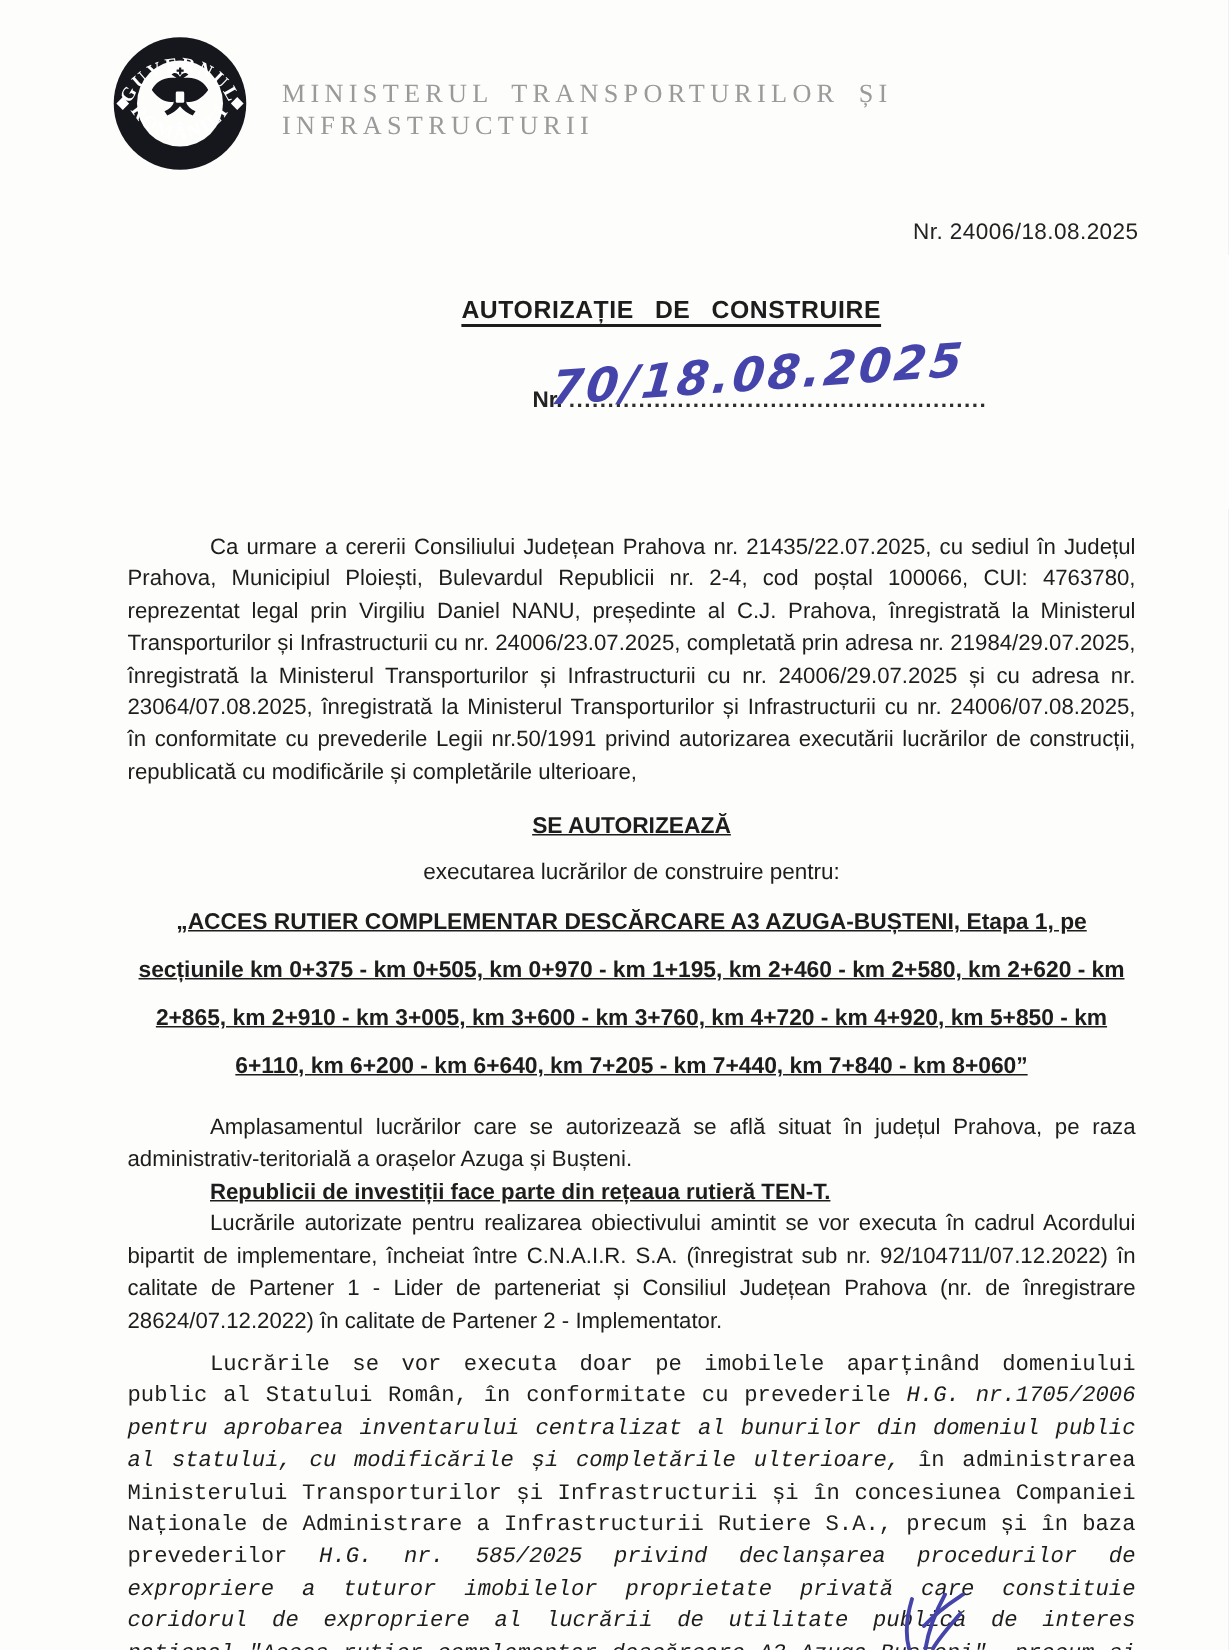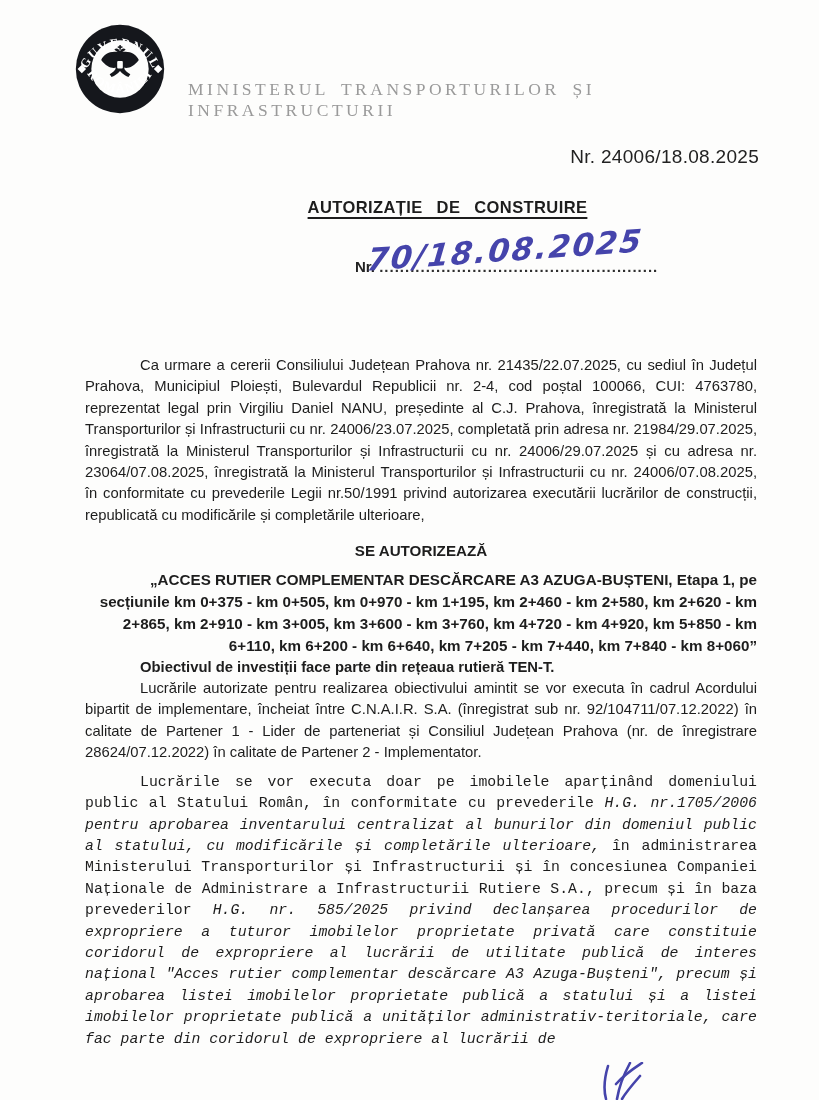--- a/index.html
+++ b/index.html
@@ -11,25 +11,25 @@
     overflow:hidden;
     font-family:"Liberation Sans","DejaVu Sans",sans-serif;
     color:#1d1d1d;
   }
   
   .seal{position:absolute;left:73px;top:22px;width:94px;height:94px;}
   .ministry-name{
     position:absolute;left:188px;top:52px;width:600px;
     font-family:"Liberation Serif","DejaVu Serif",serif;
     font-size:17.5px;letter-spacing:3.5px;word-spacing:5px;
-    color:#9a9a9a;font-weight:500;margin-top:27px;
+    color:#9a9a9a;font-weight:500;
   }
   .reg-number{
     position:absolute;right:60px;top:146px;
-    font-size:19px;letter-spacing:.3px;color:#222;
+    font-size:15px;letter-spacing:.3px;color:#222;
   }
   .doc-title{
     position:absolute;left:0;top:198px;width:100%;
     text-align:center;margin:0;
     font-size:16.5px;font-weight:bold;word-spacing:9px;letter-spacing:.4px;
     text-decoration:underline;text-underline-offset:4px;text-decoration-thickness:1.6px;
     transform:translateX(38px);
   }
   .number-line{
     position:absolute;left:355px;top:258px;
@@ -44,25 +44,25 @@
     transform:rotate(-4deg) skewX(-10deg);
     letter-spacing:2px;white-space:nowrap;
   }
   
   .body-col{
     position:absolute;left:85px;top:355px;width:672px;
     font-size:14.8px;line-height:21.4px;
   }
   .p{margin:0;text-align:justify;text-indent:55px;}
   .center{text-align:center;text-indent:0;}
-  .bold{font-weight:bold;}
+  .bold{font-weight:bold;text-decoration:underline;}
   .it{}
   .h-authorize{margin:14px 0 0 0;font-size:15.2px;}
   .sub-authorize{margin:9px 0 0 0;font-size:15px;}
-  .project-title{margin:7px 0 0 0;font-size:15.2px;line-height:22px;text-align:right;}
+  .project-title{margin:7px 0 0 0;font-size:15.2px;line-height:32px;}
   .gap-lg{margin-top:15px;}
   .gap-sm{margin-top:8px;}
   .p5{font-style:italic;font-family:Liberation Mono, monospace;}
   .p5 .rm{font-style:normal;}
   .signature-mark{position:absolute;left:600px;top:1062px;}
 </style>
 </head>
 <body>
 
 <div class="page">
@@ -105,25 +105,27 @@
     <span class="dots">......................................................</span>
     <span class="handwritten">70/18.08.2025</span>
   </div>
 
   <div class="body-col">
 
     <p class="p">Ca urmare a cererii Consiliului Județean Prahova nr. 21435/22.07.2025, cu sediul în Județul Prahova, Municipiul Ploiești, Bulevardul Republicii nr. 2-4, cod poștal 100066, CUI: 4763780, reprezentat legal prin Virgiliu Daniel NANU, președinte al C.J. Prahova, înregistrată la Ministerul Transporturilor și Infrastructurii cu nr. 24006/23.07.2025, completată prin adresa nr. 21984/29.07.2025, înregistrată la Ministerul Transporturilor și Infrastructurii cu nr. 24006/29.07.2025 și cu adresa nr. 23064/07.08.2025, înregistrată la Ministerul Transporturilor și Infrastructurii cu nr. 24006/07.08.2025, în conformitate cu prevederile Legii nr.50/1991 privind autorizarea executării lucrărilor de construcții, republicată cu modificările și completările ulterioare,</p>
 
     <p class="p center bold h-authorize">SE AUTORIZEAZĂ</p>
 
+    <p class="p center sub-authorize">executarea lucrărilor de construire pentru:</p>
 
     <p class="p center bold project-title">„ACCES RUTIER COMPLEMENTAR DESCĂRCARE A3 AZUGA-BUȘTENI, Etapa 1, pe secțiunile km 0+375 - km 0+505, km 0+970 - km 1+195, km 2+460 - km 2+580, km 2+620 - km 2+865, km 2+910 - km 3+005, km 3+600 - km 3+760, km 4+720 - km 4+920, km 5+850 - km 6+110, km 6+200 - km 6+640, km 7+205 - km 7+440, km 7+840 - km 8+060”</p>
 
+    <p class="p gap-lg">Amplasamentul lucrărilor care se autorizează se află situat în județul Prahova, pe raza administrativ-teritorială  a orașelor Azuga și Bușteni.</p>
 
-    <p class="p bold">Obiectivul de investiții face parte din rețeaua rutieră TEN-T.</p>
+    <p class="p bold">Republicii de investiții face parte din rețeaua rutieră TEN-T.</p>
 
     <p class="p"><span>Lucrările autorizate pentru realizarea obiectivului amintit se vor executa în cadrul Acordului bipartit de implementare, încheiat între C.N.A.I.R. S.A. (înregistrat sub nr. 92/104711/07.12.2022) în calitate de Partener 1 - </span><span class="it">Lider de parteneriat</span><span> și Consiliul Județean Prahova (nr. de înregistrare 28624/07.12.2022) în calitate de Partener 2 - </span><span class="it">Implementator</span><span>.</span></p>
 
     <p class="p p5 gap-sm"><span class="rm">Lucrările se vor executa doar pe imobilele aparținând domeniului public al Statului Român, în conformitate cu prevederile </span><span>H.G. nr.1705/2006 pentru aprobarea inventarului centralizat al bunurilor din domeniul public al statului, cu modificările și completările ulterioare,</span><span class="rm"> în administrarea Ministerului Transporturilor și Infrastructurii și în concesiunea Companiei Naționale de Administrare a Infrastructurii Rutiere S.A., precum și în baza prevederilor </span><span>H.G. nr. 585/2025 privind declanșarea procedurilor de expropriere a tuturor imobilelor proprietate privată care constituie coridorul de expropriere al lucrării de utilitate publică de interes național "Acces rutier complementar descărcare A3 Azuga-Bușteni", precum și aprobarea listei imobilelor proprietate publică a statului și a listei imobilelor proprietate publică a unităților administrativ-teritoriale, care fac parte din coridorul de expropriere al lucrării de</span></p>
 
   </div>
 
   <div class="signature-mark">
     <svg width="70" height="38" viewBox="0 0 70 38" aria-hidden="true">
       <g fill="none" stroke="#4544ab" stroke-width="2.6" stroke-linecap="round">

